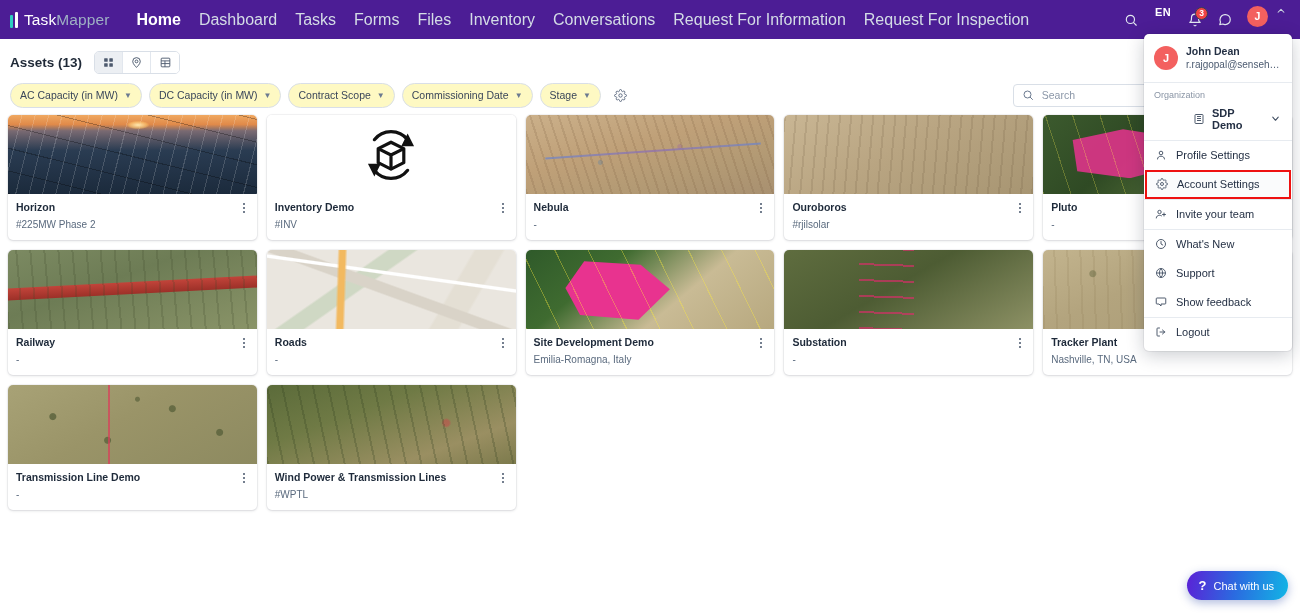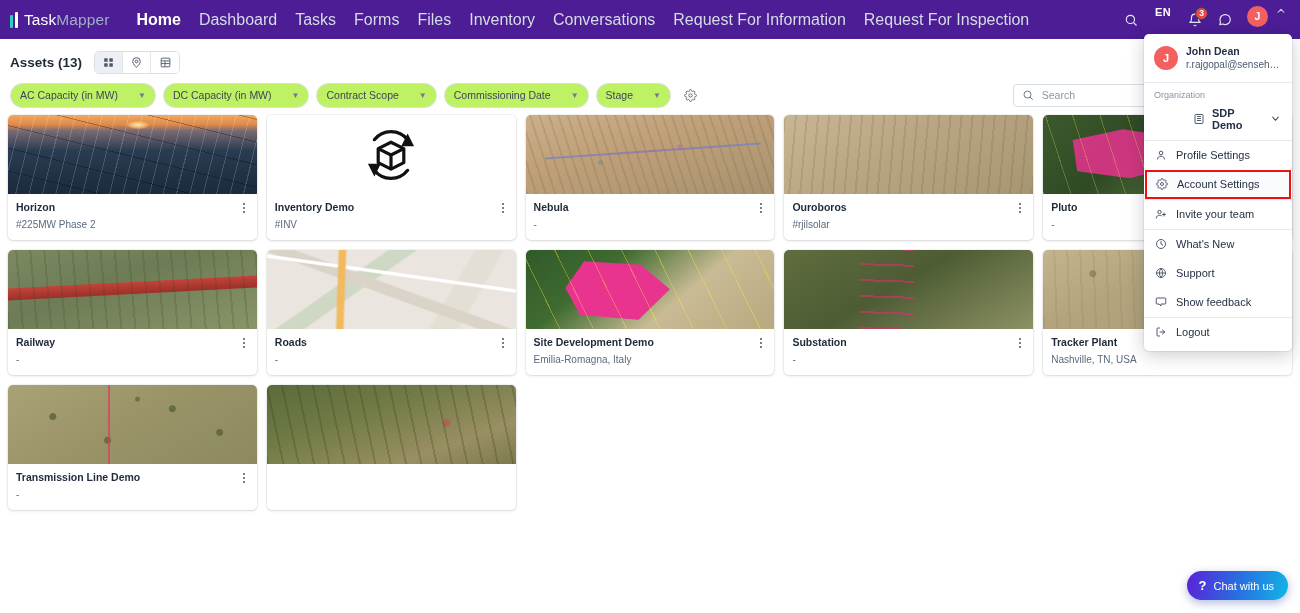--- a/index.html
+++ b/index.html
@@ -138,25 +138,25 @@
   }
   .vt-btn:last-child { border-right: none; }
   .vt-btn.active { background: #eceff3; }
 
   .filterbar {
     display: flex; align-items: center; gap: 7px;
     padding: 7px 12px 0 10px;
     height: 33px;
   }
   .chip {
-    display: flex; align-items: center; gap: 20px;
+    display: flex; align-items: center; gap: 6px;
     border: 1px solid #d9dfe7; border-radius: 13px;
     padding: 3px 9px; height: 25px;
     font-size: 10.5px; color: #3a465a; cursor: pointer;
-    background: #bef264; white-space: nowrap;
+    background: #fef9c3; white-space: nowrap;
   }
   .chip .chev { color: #6b7a90; font-size: 8px; }
   .gear-btn { width: 20px; height: 20px; display: flex; align-items: center; justify-content: center; cursor: pointer; color: #55637a; margin-left: 3px; }
 
   .search-wrap { margin-left: auto; display: flex; align-items: center; gap: 8px; }
   .searchbox {
     display: flex; align-items: center; gap: 6px;
     border: 1px solid #d9dfe7; border-radius: 4px;
     height: 23px; width: 196px; padding: 0 8px; background: #fff;
   }
@@ -780,20 +780,31 @@
         <div class="kebab">
             <i></i>
             <i></i>
             <i></i>
           </div>
       </div>
     </div>
 
     <div class="card">
       <div class="card-img th-greenbrown"></div>
+      <div class="card-body">
+        <div class="card-text">
+          <div class="card-title">Wind Power &amp; Transmission Lines</div>
+          <div class="card-sub">#WPTL</div>
+        </div>
+        <div class="kebab">
+            <i></i>
+            <i></i>
+            <i></i>
+          </div>
+      </div>
     </div>
 
   </div>
 
   <div class="chat-btn">
     <span class="chat-q">?</span>
     <span>Chat with us</span>
   </div>
 
 </div>

